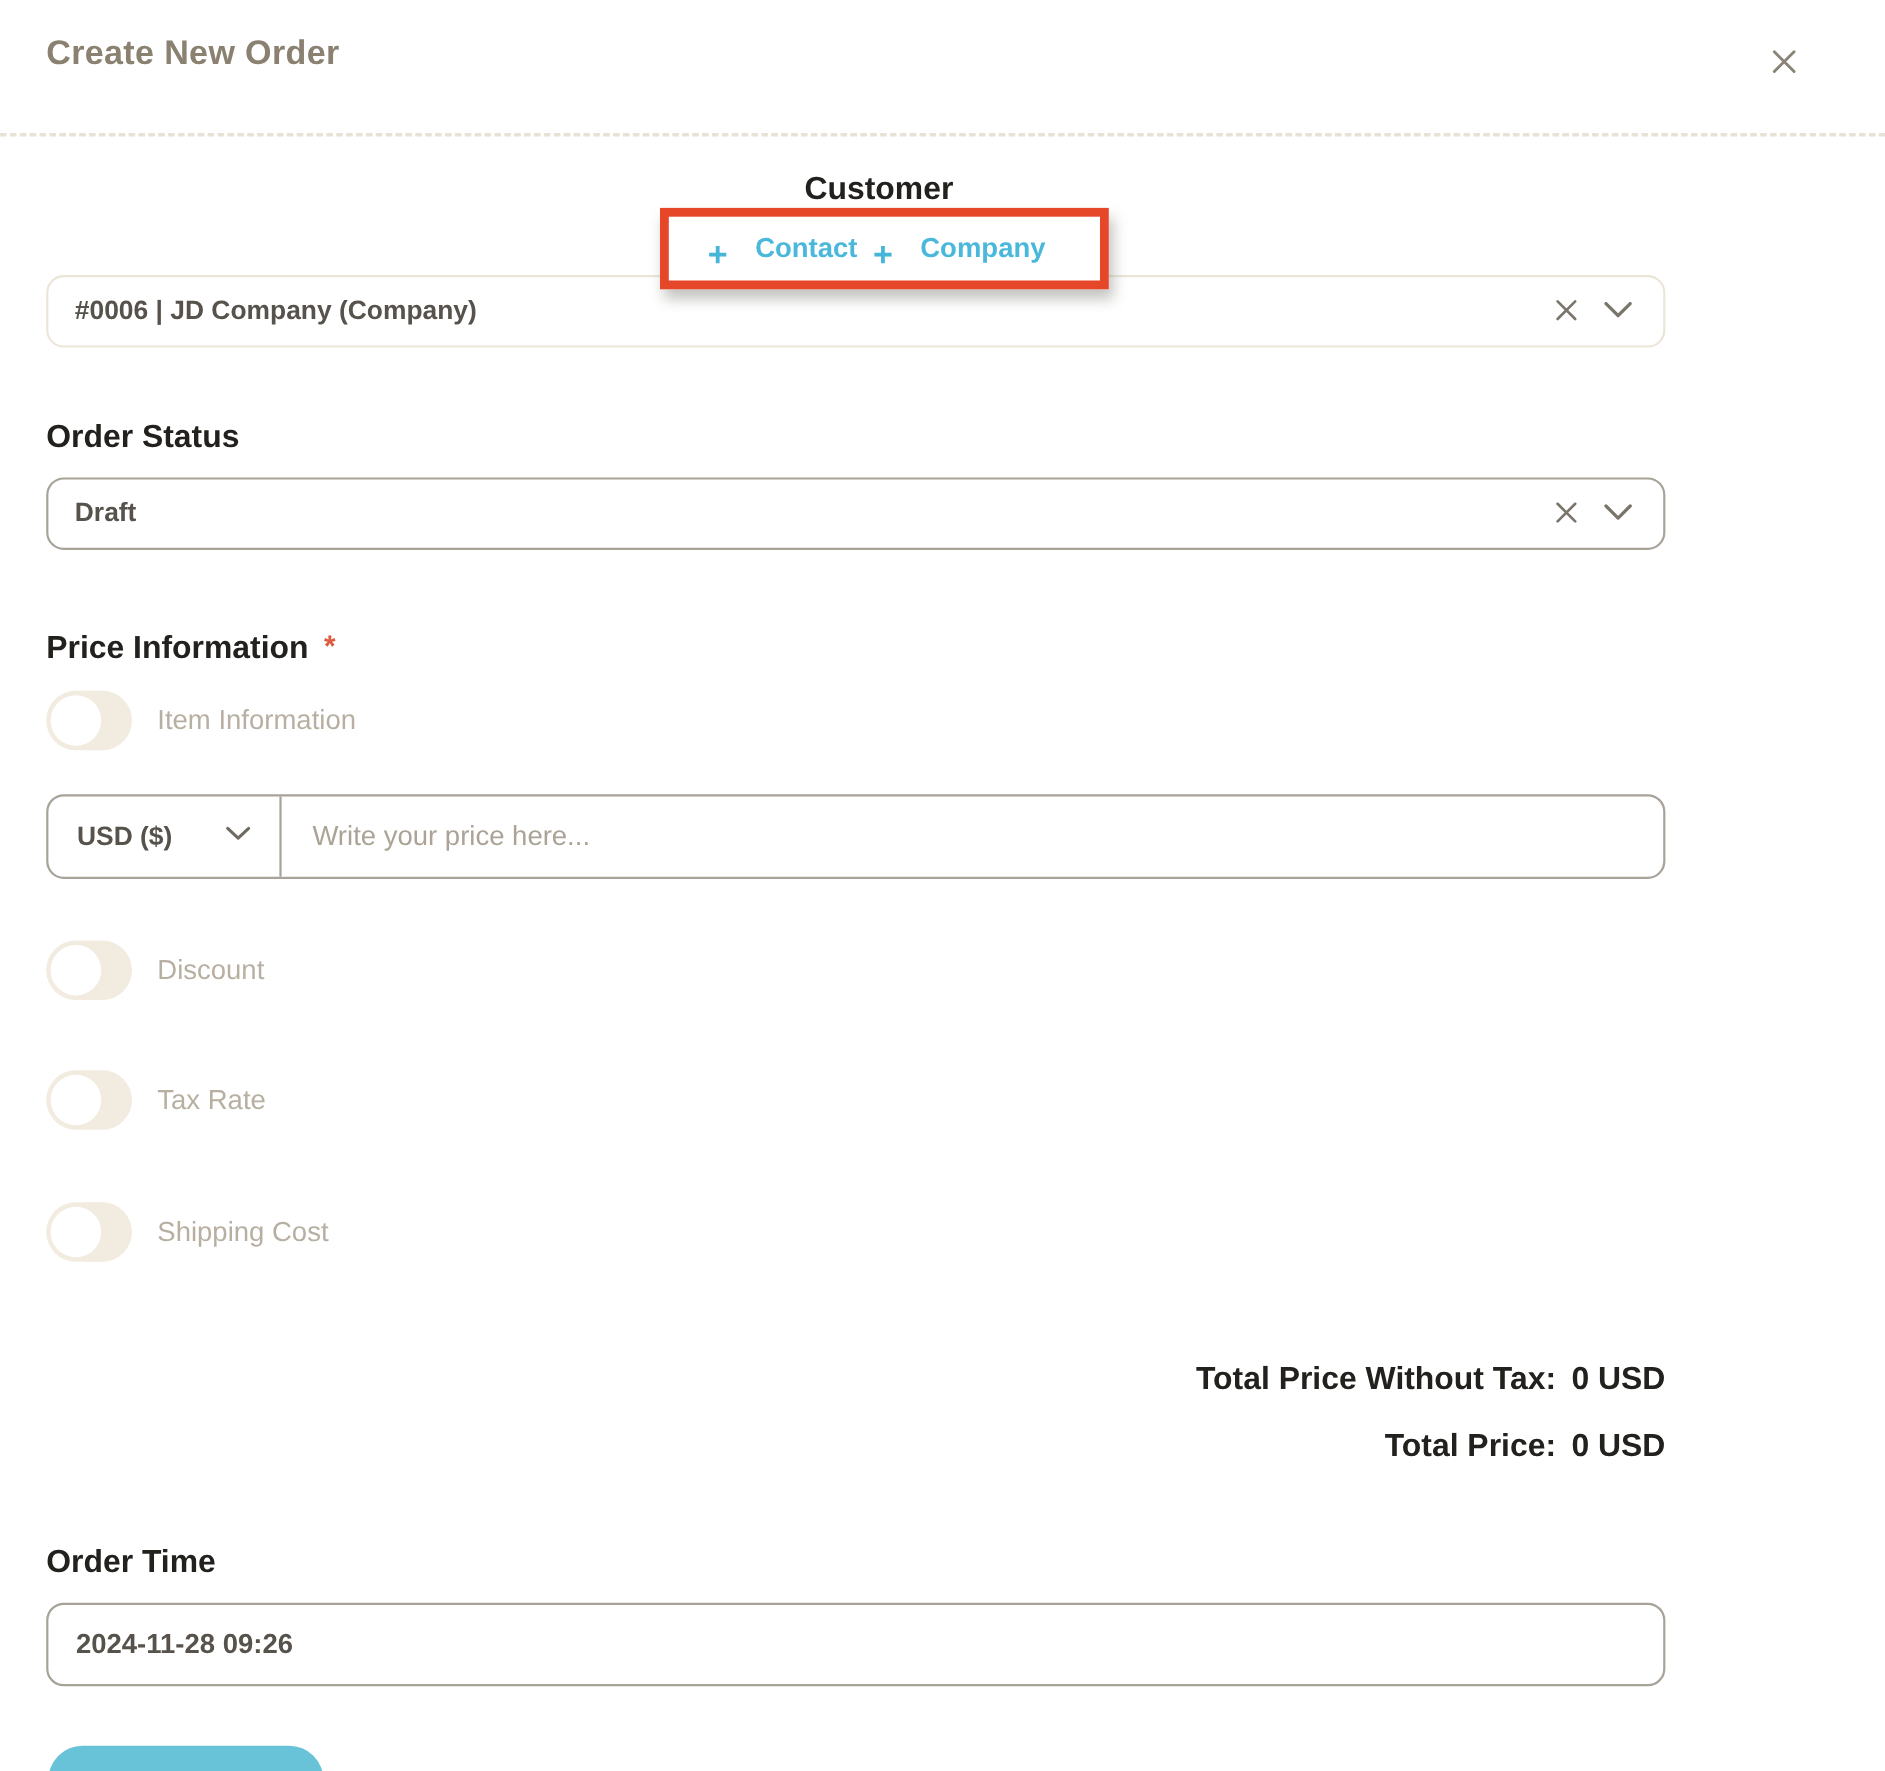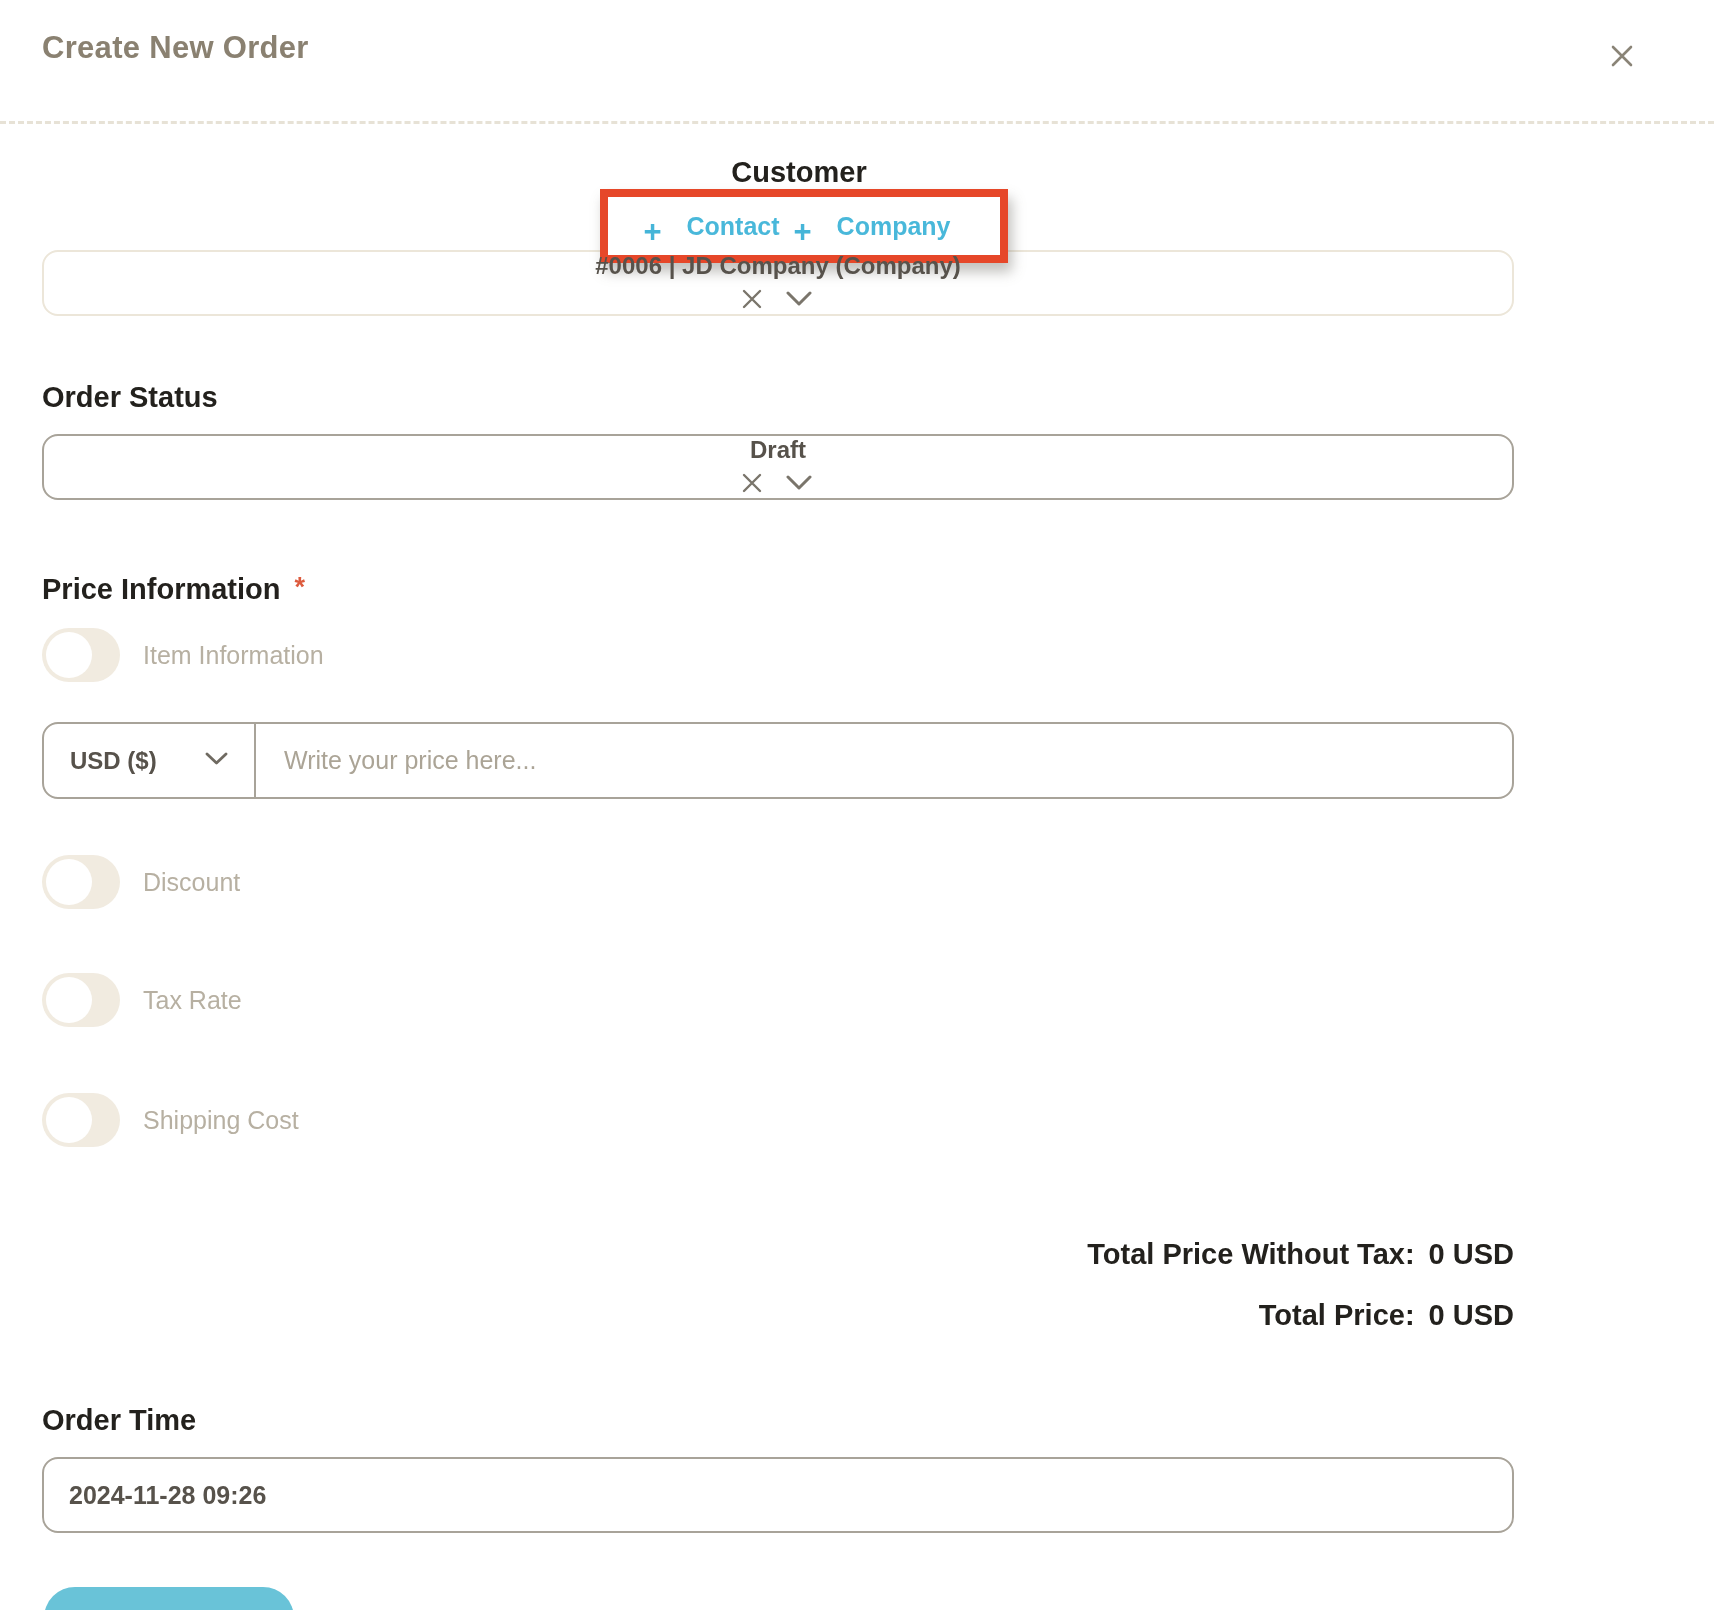--- a/index.html
+++ b/index.html
@@ -27,22 +27,22 @@
     cursor:pointer; font-family:inherit; font-size:25px; font-weight:600; color:#49b8da; padding:0; }
   .doc-icon { position:relative; width:30px; height:38px; flex:0 0 auto; }
   .doc-icon .doc { width:100%; height:100%; background:#cfe8f3;
     clip-path:polygon(0 0, 64% 0, 100% 26%, 100% 100%, 0 100%); }
   .doc-icon .plus { position:absolute; left:0px; bottom:-2px; font-size:31px; font-weight:700;
     color:#45b5d8; line-height:1; }
 
   
   .select-field { width:1472px; height:66px; border-radius:16px; display:flex;
     align-items:center; justify-content:space-between; padding:0 24px; background:#fff; cursor:pointer; }
-  .select-field.light { border:2px solid #ece6d9; margin-top:13px;flex-direction:column; }
-  .select-field.gray  { border:2px solid #a8a399; margin-top:20px;flex-direction:column; }
+  .select-field.light { border:2px solid #ece6d9; margin-top:13px; }
+  .select-field.gray  { border:2px solid #a8a399; margin-top:20px; }
   .select-text { font-size:24px; font-weight:600; color:#57524b; }
   .field-icons { display:flex; align-items:center; gap:22px; margin-right:4px; }
   .icon-btn { background:none; border:none; cursor:pointer; display:flex; align-items:center; padding:0; }
 
   .status-label { margin-top:64px; }
   .price-label-row { margin-top:72px; display:flex; align-items:flex-start; }
   .required-mark { color:#dd5b3e; font-size:27px; font-weight:700; margin-left:14px; line-height:30px; }
 
   
   .toggle-row { display:flex; align-items:center; gap:23px; }

